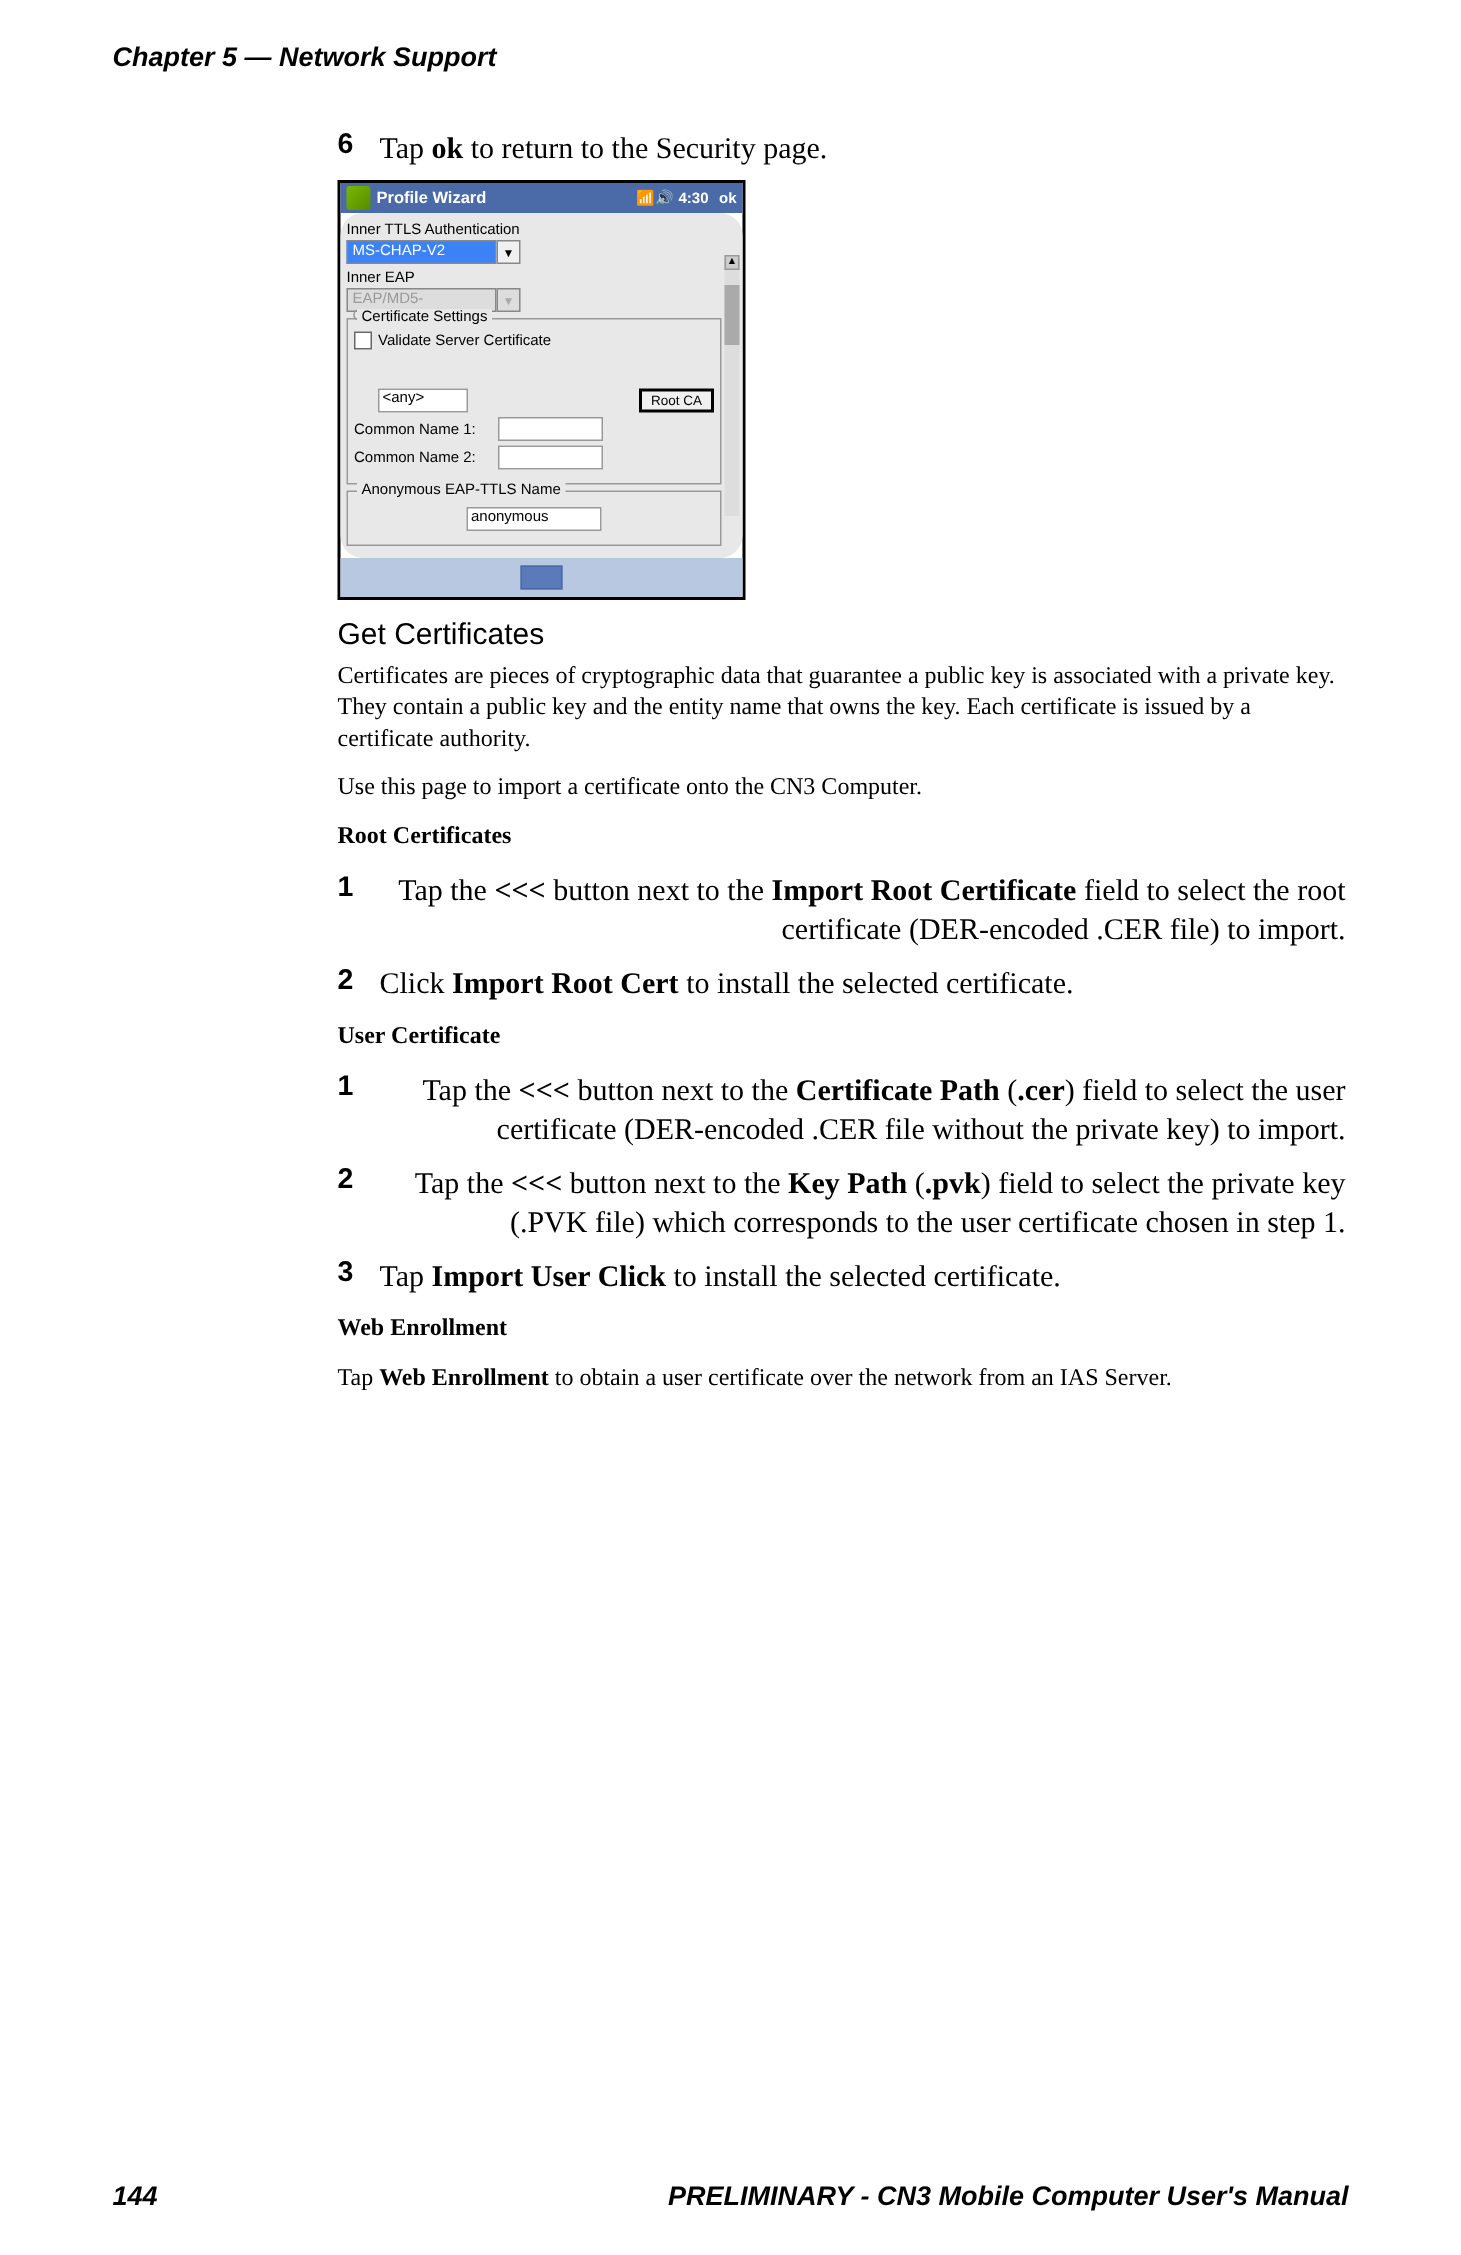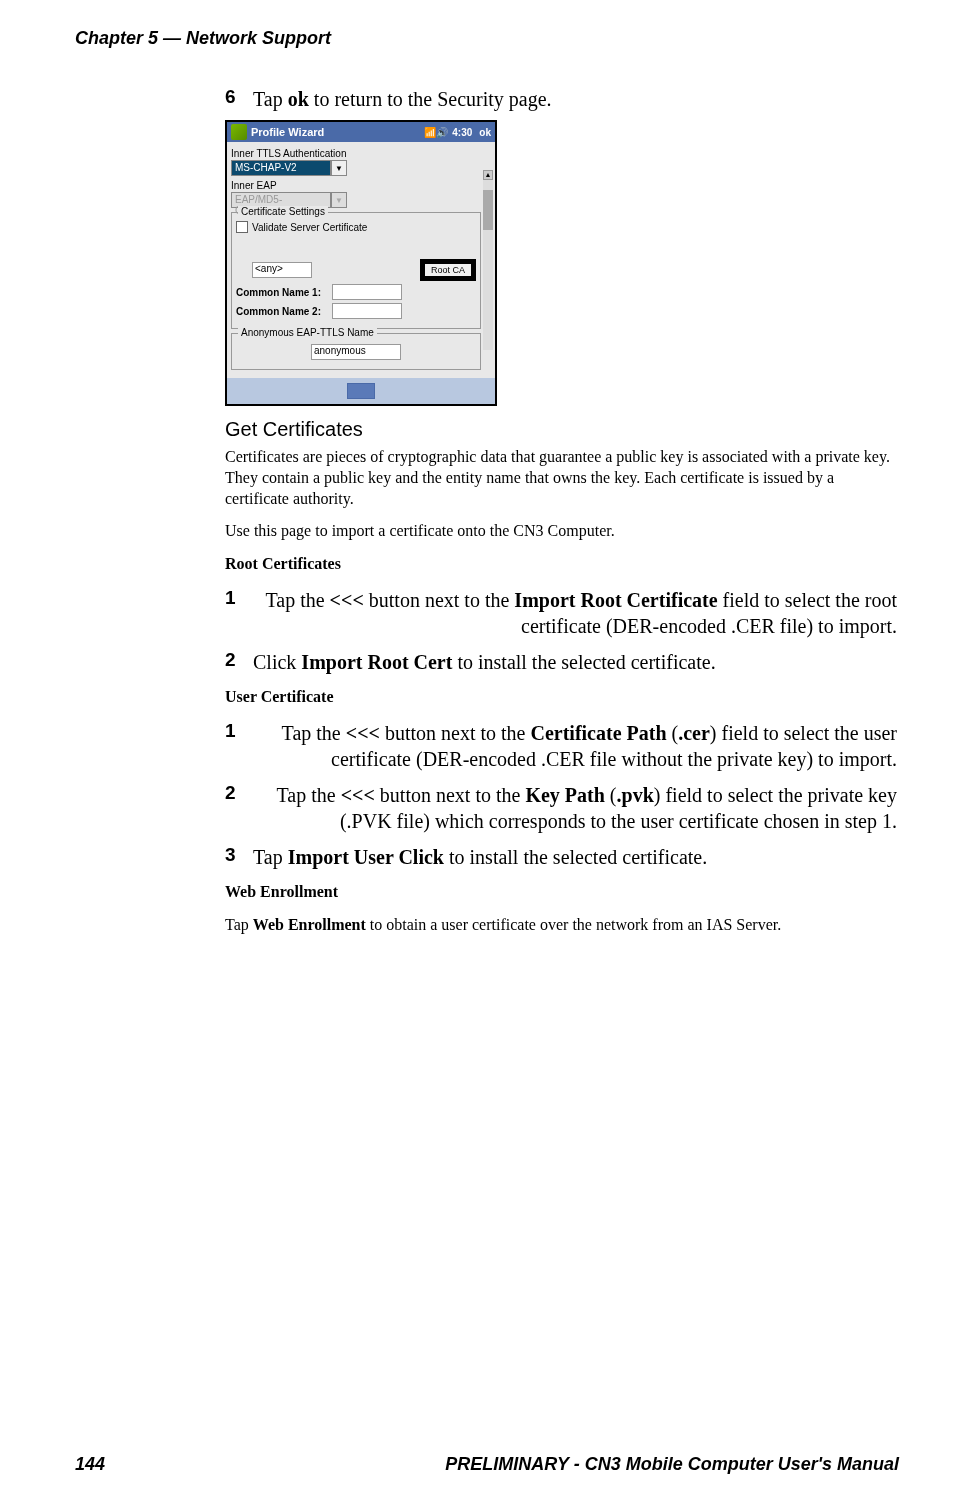--- a/index.html
+++ b/index.html
@@ -67,31 +67,32 @@
       color: #fff;
       font-size: 10px;
       margin-left: 4px;
     }
     .wizard-body {
       background: #e8e8e8;
       padding: 4px;
       font-family: Arial, sans-serif;
       font-size: 10px;
       color: #000;
+      border-radius: 15px;
     }
     .wiz-label {
       font-size: 10px;
       margin: 2px 0 1px 0;
     }
     .wiz-select {
       display: flex;
       margin-bottom: 4px;
     }
     .wiz-select-field {
-      background: #0c4a6e;
+      background: #3b82f6;
       color: #fff;
       border: 1px solid #888;
       padding: 1px 3px;
       font-size: 10px;
       flex: 0 0 100px;
       height: 16px;
     }
     .wiz-select-field.disabled {
       background: #ddd;
       color: #999;
@@ -139,29 +140,28 @@
     }
     .field-input {
       border: 1px solid #999;
       background: #fff;
       height: 16px;
       flex: 0 0 70px;
       padding: 0 2px;
       font-size: 10px;
     }
     .root-ca-btn {
-      border: 5px solid #000000;
+      border: 2px solid #000000;
       background: #f0f0f0;
       padding: 1px 6px;
       font-size: 9px;
     }
     .field-label {
       font-size: 10px;
       flex: 0 0 90px;
-      font-weight: bold;
     }
     .bottom-bar {
       background: #b8c8e0;
       height: 26px;
       display: flex;
       align-items: center;
       justify-content: center;
     }
     .kb-icon {
       width: 28px; height: 16px;

